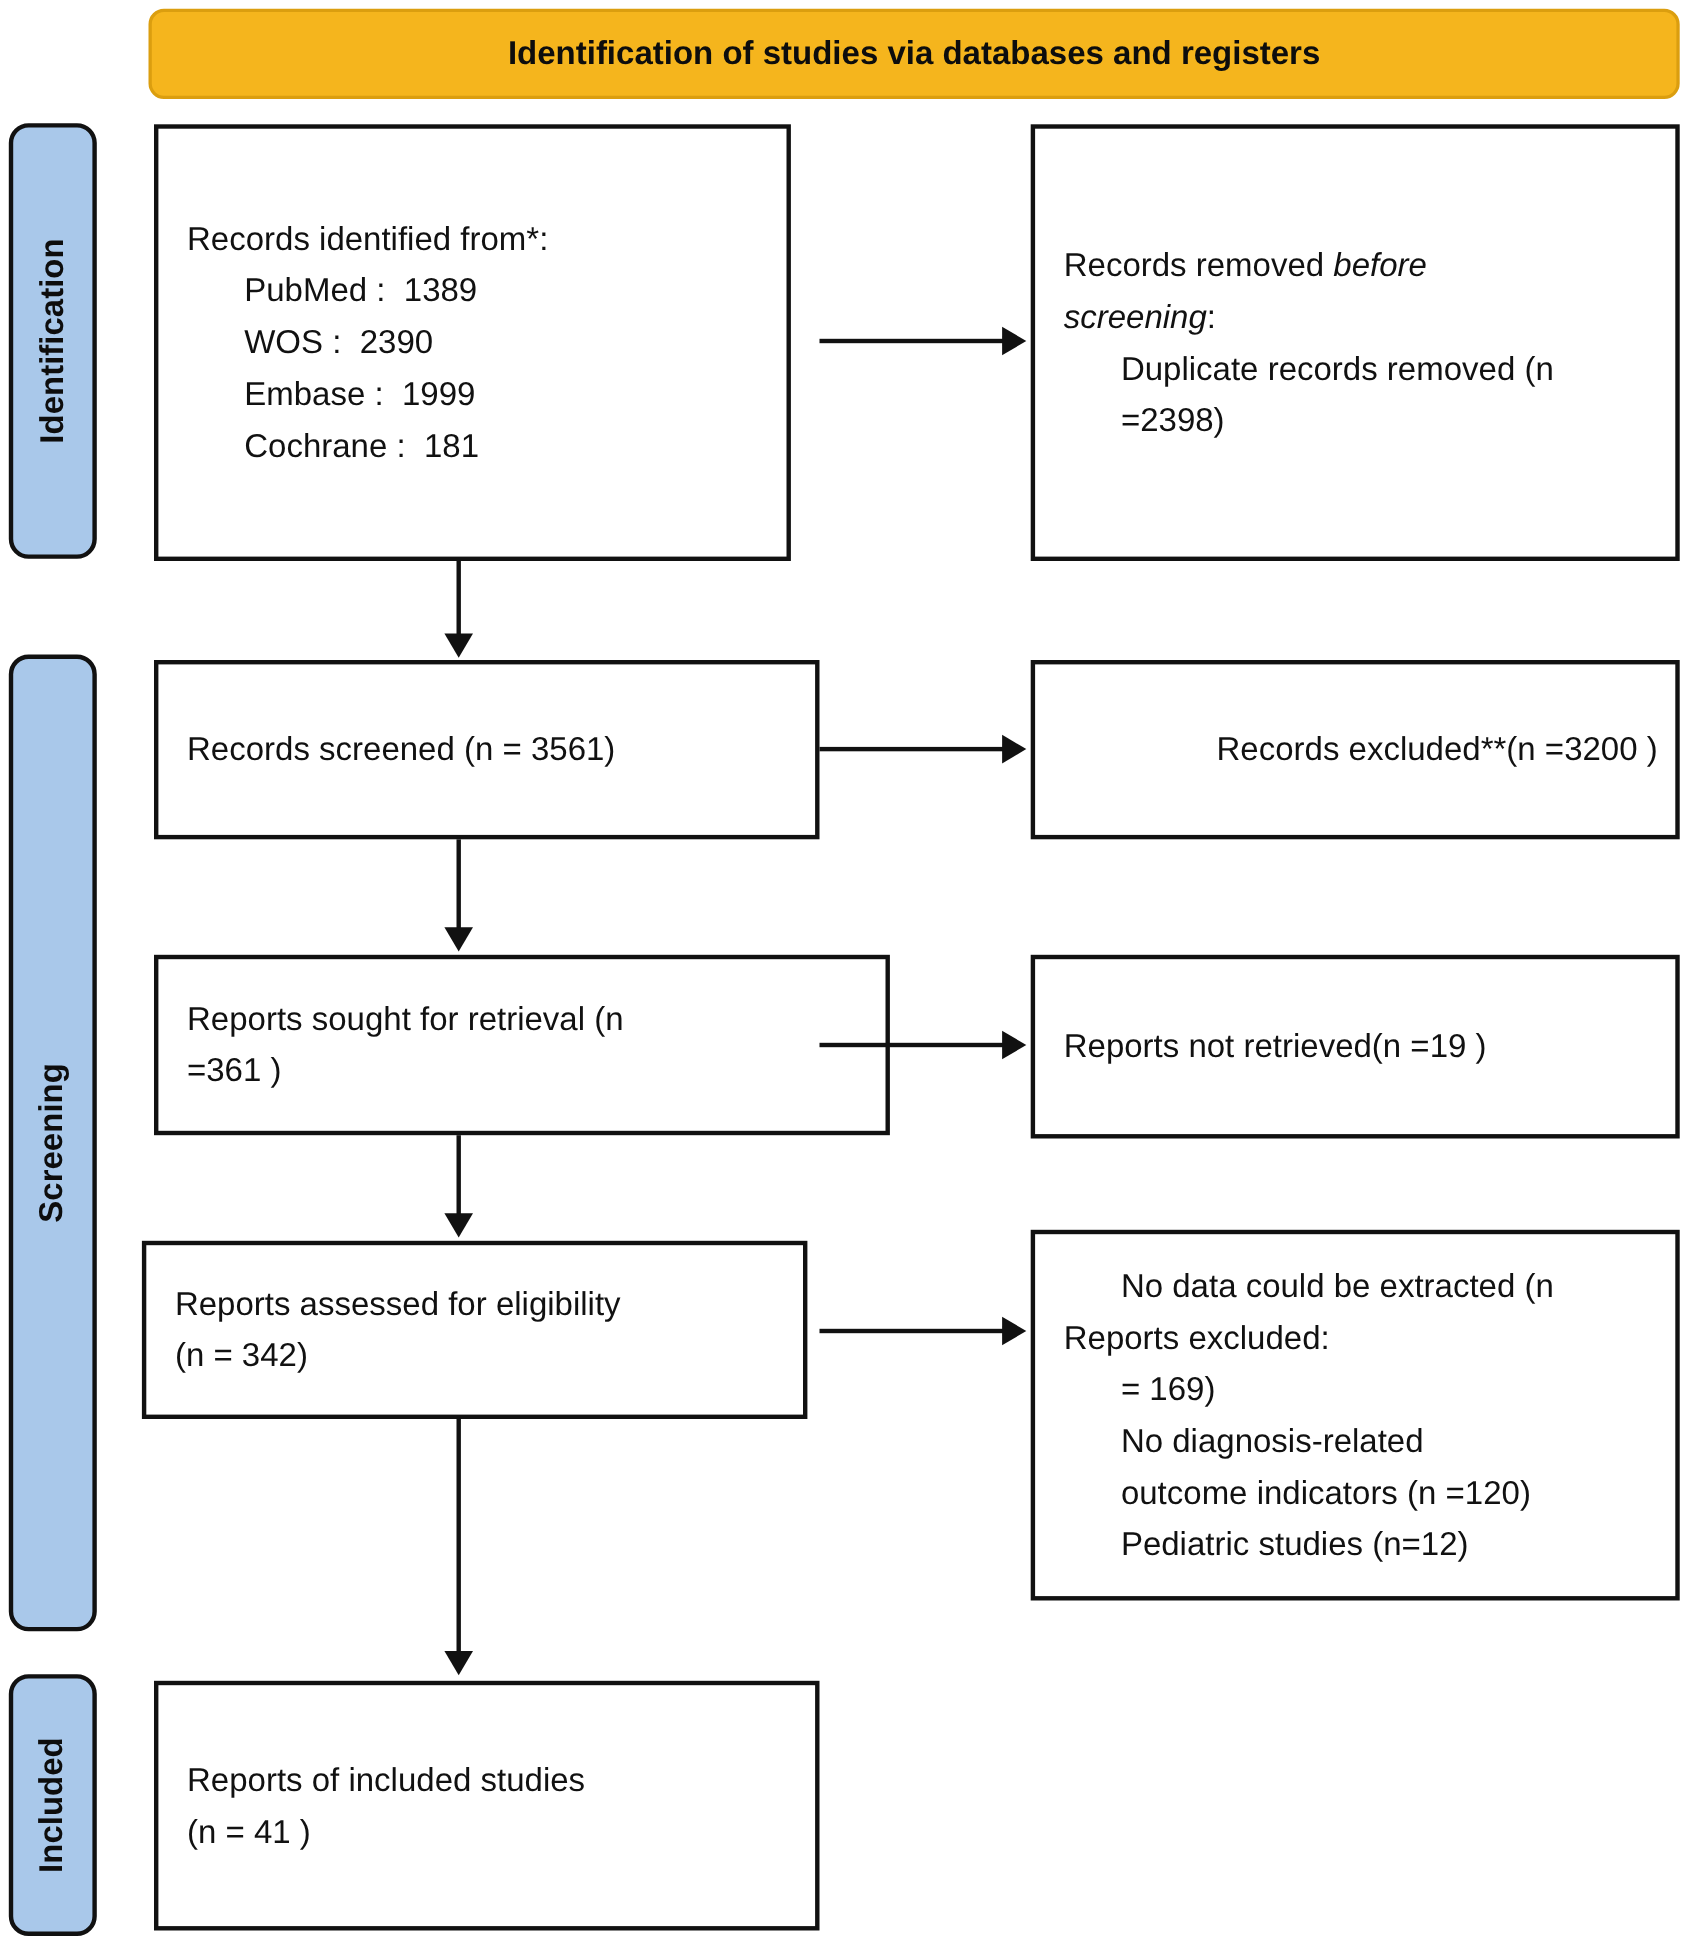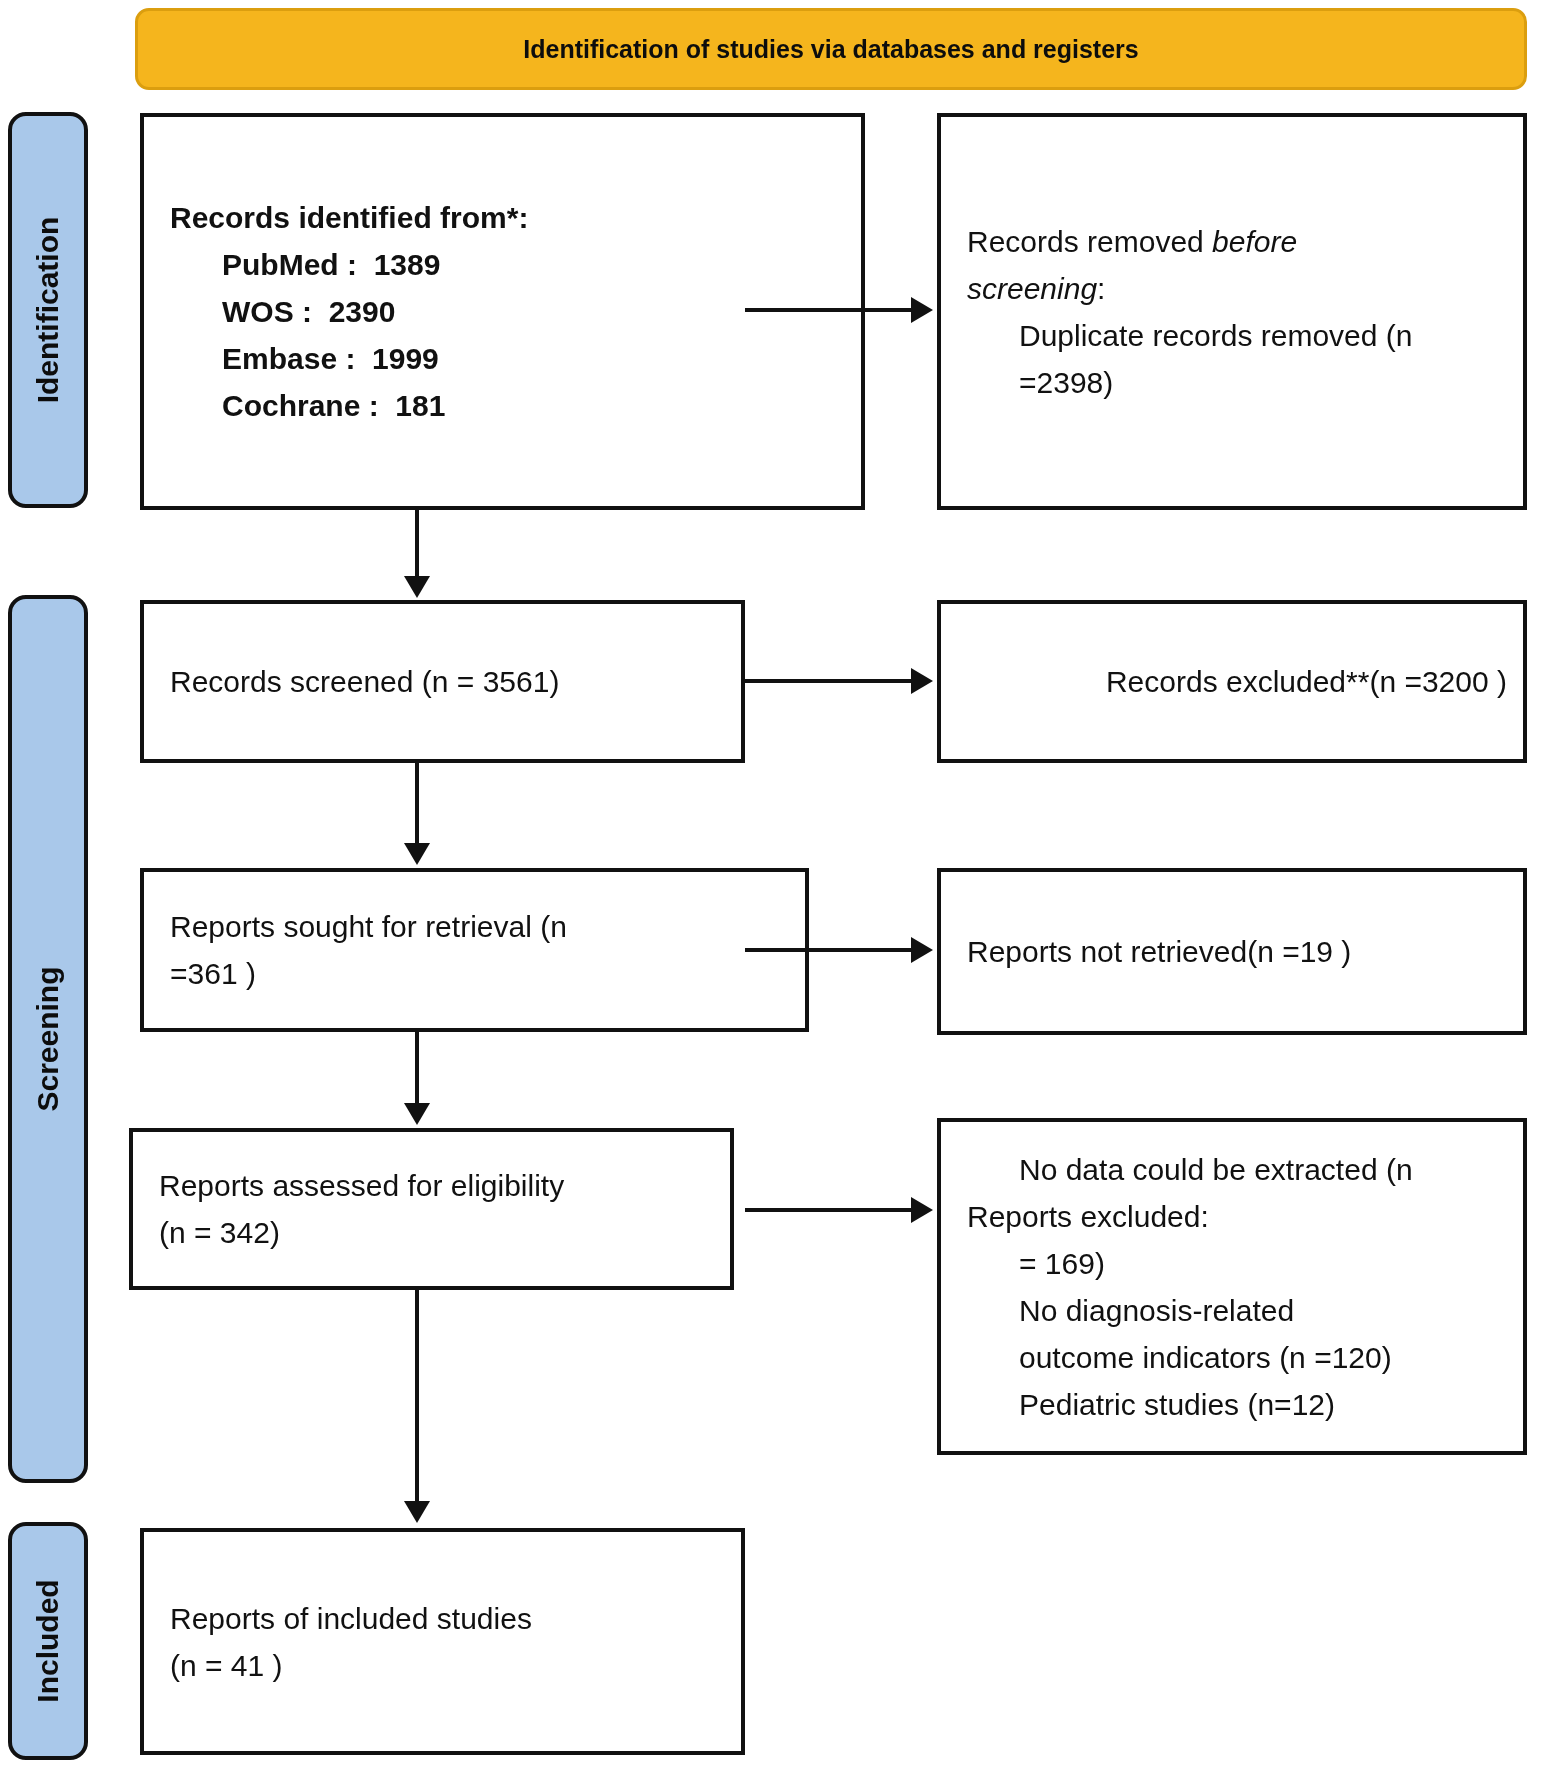--- a/index.html
+++ b/index.html
@@ -10,21 +10,21 @@
     font-family:"Liberation Sans","DejaVu Sans",sans-serif;
     color:#111111;
     overflow:hidden;
   }
   .banner{
     position:absolute;left:135px;top:8px;width:1392px;height:82px;
     background:#F5B51D;border:3px solid #DB9E0F;border-radius:14px;
     box-sizing:border-box;
     display:flex;align-items:center;justify-content:center;
   }
-  .banner-text{font-size:25px;font-weight:bold;color:#0d0d0d;}
+  .banner-text{font-size:30px;font-weight:bold;color:#0d0d0d;}
   .stage{
     position:absolute;left:8px;width:80px;
     background:#A9C8EA;border:4px solid #111111;border-radius:18px;
     box-sizing:border-box;
     display:flex;align-items:center;justify-content:center;
   }
   .stage-text{
     transform:rotate(-90deg);
     white-space:nowrap;
     font-size:30px;font-weight:bold;color:#0d0d0d;
@@ -71,21 +71,21 @@
   <div class="stage" style="top:112px;height:396px;">
     <span class="stage-text">Identification</span>
   </div>
   <div class="stage" style="top:595px;height:888px;">
     <span class="stage-text">Screening</span>
   </div>
   <div class="stage" style="top:1522px;height:238px;">
     <span class="stage-text">Included</span>
   </div>
 
-  <div class="box" style="left:140px;top:113px;width:725px;height:397px;font-weight:bold;">
+  <div class="box" style="left:140px;top:113px;width:579px;height:397px;">
     <div class="line">Records identified from*:</div>
     <div class="line indent">PubMed :  1389</div>
     <div class="line indent">WOS :  2390</div>
     <div class="line indent">Embase :  1999</div>
     <div class="line indent">Cochrane :  181</div>
   </div>
 
   <div class="box rcol" style="left:937px;top:113px;width:590px;height:397px;">
     <div class="line"><span>Records removed </span><span class="it">before</span></div>
     <div class="line"><span class="it">screening</span><span>:</span></div>

